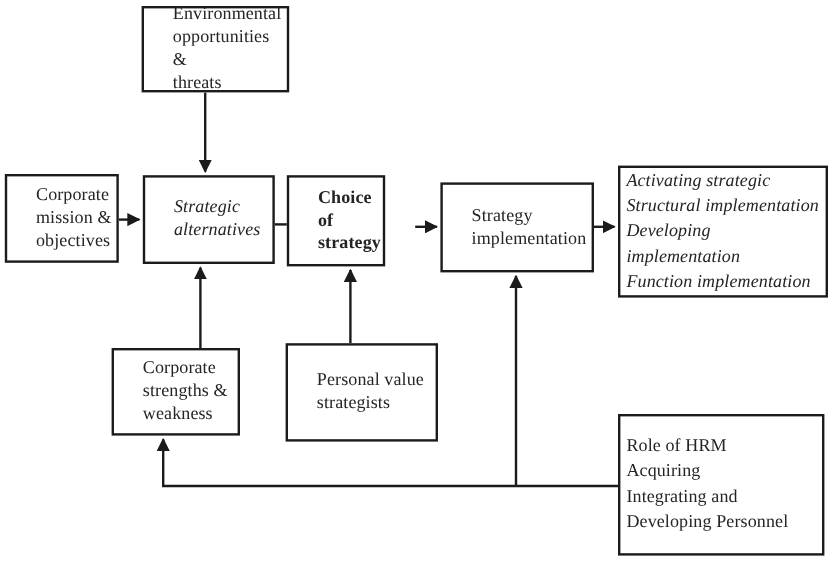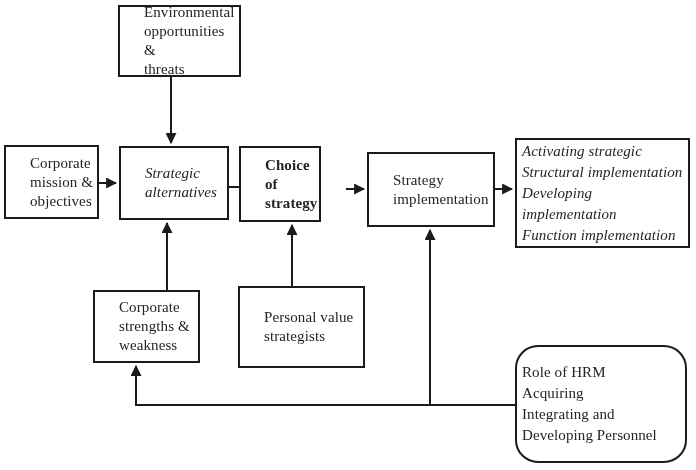--- a/index.html
+++ b/index.html
@@ -43,21 +43,21 @@
     padding-left: 5px;
   }
   #node-env        { left: 118px; top: 5px;   width: 123px; height: 72px; }
   #node-mission    { left: 4px;   top: 145px; width: 95px;  height: 74px; }
   #node-alt        { left: 119px; top: 146px; width: 110px; height: 74px; font-style: italic; }
   #node-choice     { left: 239px; top: 146px; width: 82px;  height: 76px; font-weight: bold; }
   #node-impl       { left: 367px; top: 152px; width: 128px; height: 75px; }
   #node-out        { left: 515px; top: 138px; width: 175px; height: 110px; font-style: italic; }
   #node-strengths  { left: 93px;  top: 290px; width: 107px; height: 73px; }
   #node-personal   { left: 218px; top: 286px; width: 127px; height: 82px; margin-left: 20px; }
-  #node-hrm        { left: 515px; top: 345px; width: 172px; height: 118px; border-radius: 23px; }
+  #node-hrm        { left: 515px; top: 345px; width: 172px; height: 118px; }
 </style>
 </head>
 <body>
 
 <div id="canvas">
 
   <svg id="edges" viewBox="0 0 696 470" xmlns="http://www.w3.org/2000/svg">
     <defs>
       <marker id="arrowhead" viewBox="0 0 10 10" refX="9" refY="5" markerWidth="5.5" markerHeight="5.5" orient="auto-start-reverse">
         <path d="M0,0 L10,5 L0,10 Z" fill="#1b1b1b"></path>

